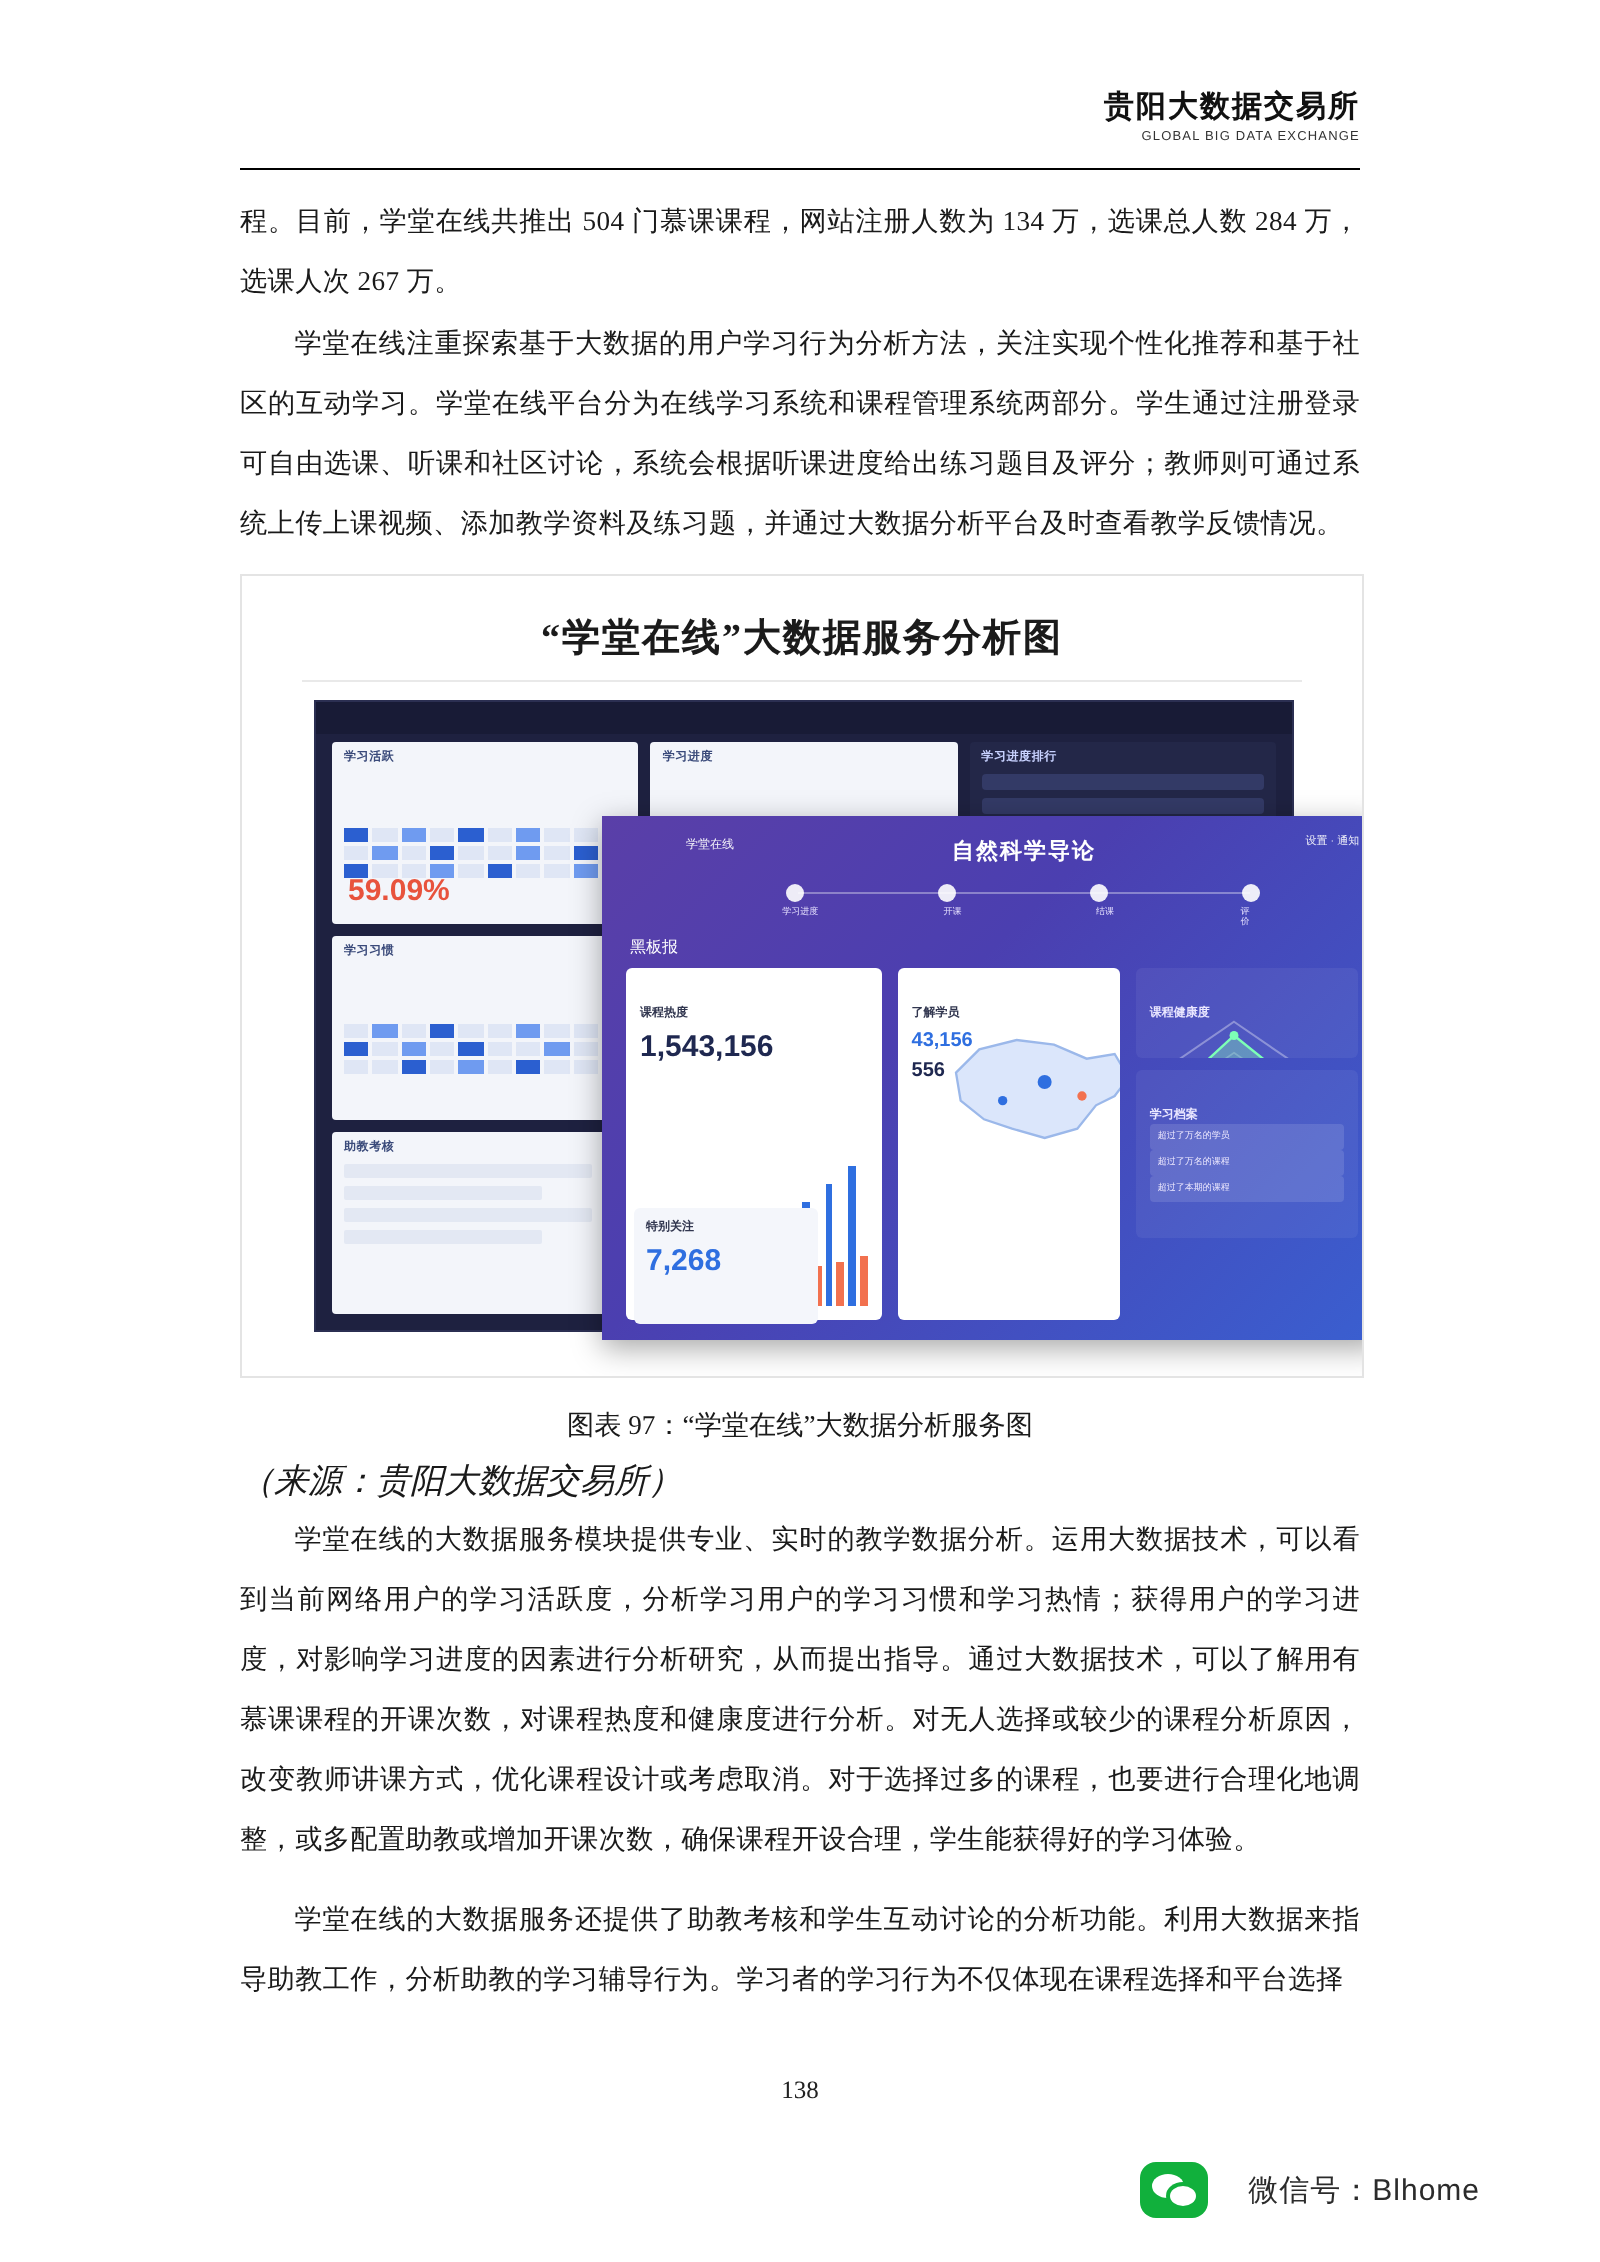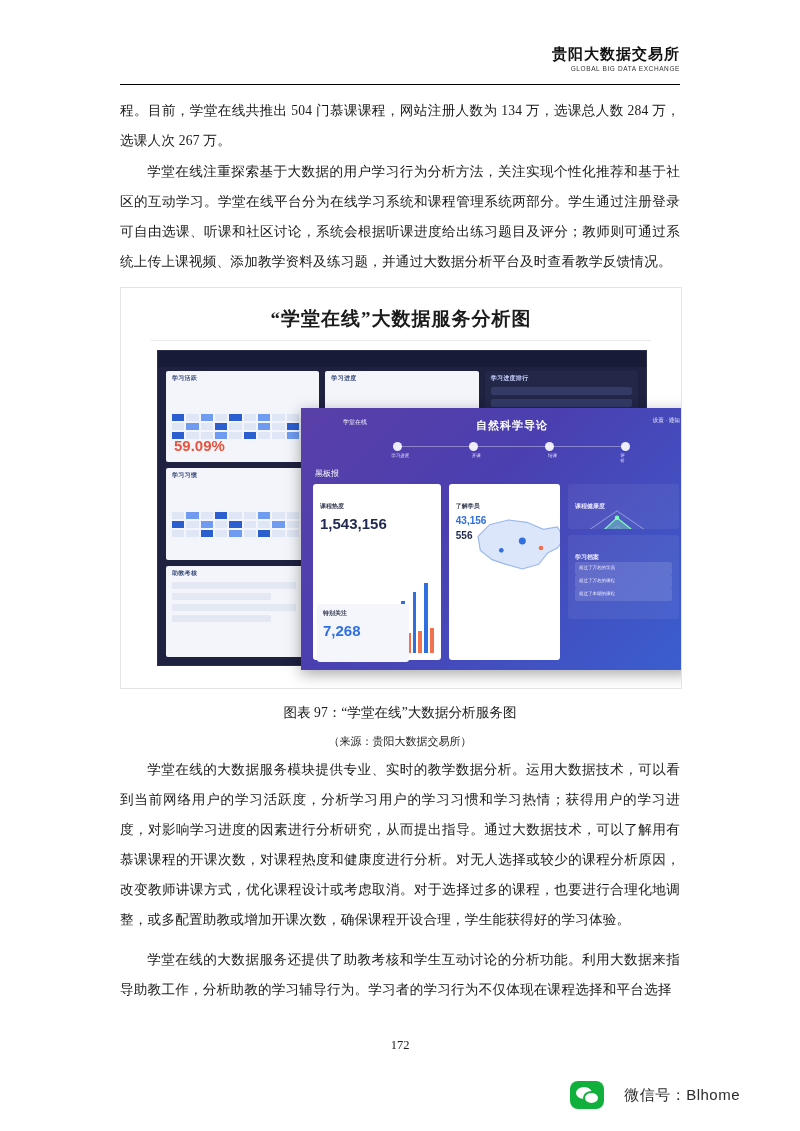--- a/index.html
+++ b/index.html
@@ -233,23 +233,23 @@
     font-family:"Liberation Sans",sans-serif;font-size:4.5px;color:#efeaff;
     padding:3px 4px;box-sizing:border-box;
   }
   .fig-caption{
     text-align:center;
     font-size:13.6px;
     line-height:28px;
     margin-top:10px;
   }
   .fig-source{
-    text-align:center;
-    font-size:11px;
+    font-size:17px;
     line-height:28px;
+    font-style:italic;
   }
   
   .pagenum{
     position:absolute;left:0;right:0;bottom:78px;
     text-align:center;font-size:12.5px;color:#222;
   }
   .wechat{
     position:absolute;right:60px;bottom:22px;
     display:flex;align-items:center;gap:20px;
   }
@@ -527,20 +527,20 @@
 
       <div class="fig-caption">图表 97：“学堂在线”大数据分析服务图</div>
       <div class="fig-source">（来源：贵阳大数据交易所）</div>
     </div>
 
     <p class="indent">学堂在线的大数据服务模块提供专业、实时的教学数据分析。运用大数据技术，可以看到当前网络用户的学习活跃度，分析学习用户的学习习惯和学习热情；获得用户的学习进度，对影响学习进度的因素进行分析研究，从而提出指导。通过大数据技术，可以了解用有慕课课程的开课次数，对课程热度和健康度进行分析。对无人选择或较少的课程分析原因，改变教师讲课方式，优化课程设计或考虑取消。对于选择过多的课程，也要进行合理化地调整，或多配置助教或增加开课次数，确保课程开设合理，学生能获得好的学习体验。</p>
     <p class="indent" style="margin-top:10px;">学堂在线的大数据服务还提供了助教考核和学生互动讨论的分析功能。利用大数据来指导助教工作，分析助教的学习辅导行为。学习者的学习行为不仅体现在课程选择和平台选择</p>
 
   </div>
 
-  <div class="pagenum">172</div>
+  <div class="pagenum">138</div>
 
   <div class="wechat">
     <span class="wx-icon"></span>
     <span class="wx-text">微信号：Blhome</span>
   </div>
 
 </div>
 
 </body></html>

